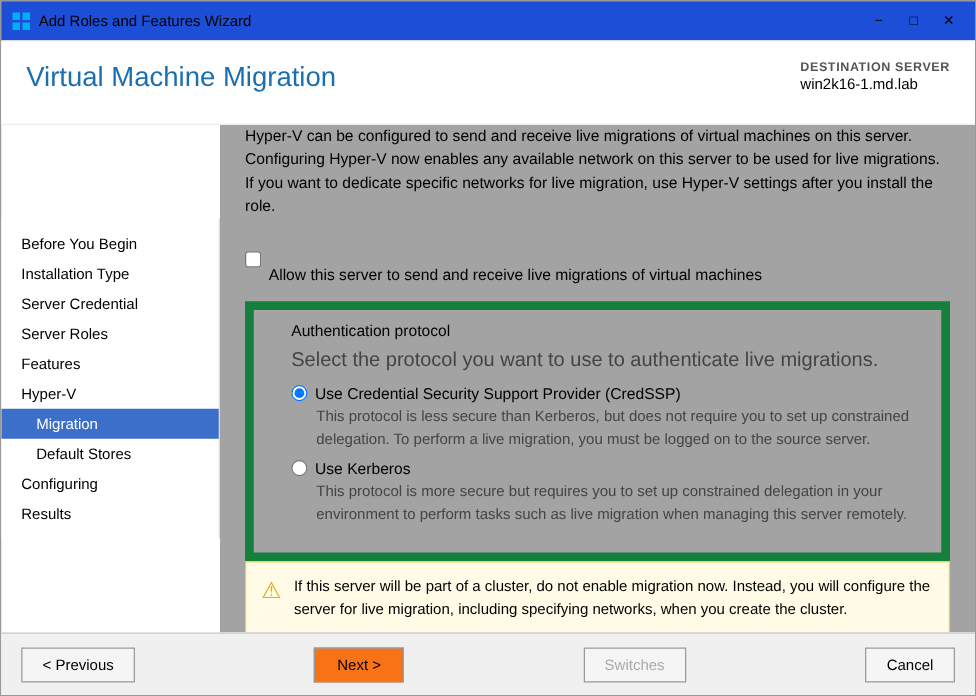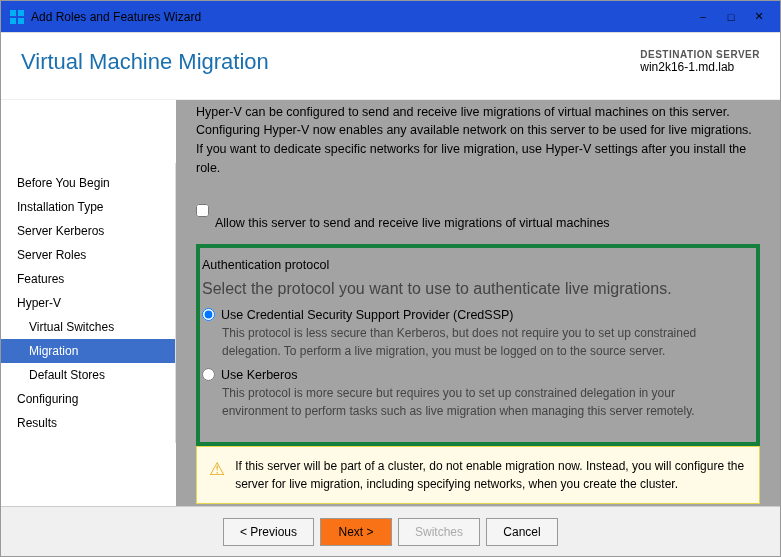--- a/index.html
+++ b/index.html
@@ -140,22 +140,22 @@
       width: 13px;
       height: 13px;
       cursor: pointer;
     }
     .checkbox-label {
       font-size: 12.5px;
       margin-top: 24px;
     }
 
     .auth-group {
-      border: 4px solid #15803d;
-      padding: 10px 14px 14px 2px;
+      border: 7px solid #15803d;
+      padding: 10px 14px 14px 30px;
     }
     .auth-group-title {
       font-size: 12.5px;
       font-weight: 400;
       margin-bottom: 8px;
       color: #000;
     }
     .auth-desc {
       font-size: 16px;
       color: #444;
@@ -205,21 +205,21 @@
       font-size: 12px;
       color: #000;
       line-height: 1.5;
     }
 
     .footer {
       background: #f0f0f0;
       border-top: 1px solid #ccc;
       padding: 10px 16px;
       display: flex;
-      justify-content: center;
+      justify-content: space-between;
       align-items: center;
       gap: 6px;
       height: 50px;
     }
     .footer-btn {
       height: 28px;
       padding: 0 16px;
       font-size: 12px;
       border: 1px solid #999;
       background: #f5f5f5;
@@ -266,25 +266,24 @@
       <div class="label">DESTINATION SERVER</div>
       <div class="server-name">win2k16-1.md.lab</div>
     </div>
   </div>
 
   <div class="content-area">
 
     <div class="sidebar">
       <div class="sidebar-item">Before You Begin</div>
       <div class="sidebar-item">Installation Type</div>
-      <div class="sidebar-item">Server Kerberos</div>
+      <div class="sidebar-item">Server Credential</div>
       <div class="sidebar-item">Server Roles</div>
       <div class="sidebar-item">Features</div>
       <div class="sidebar-item">Hyper-V</div>
-      <div class="sidebar-item sub">Virtual Switches</div>
       <div class="sidebar-item sub active">Migration</div>
       <div class="sidebar-item sub">Default Stores</div>
       <div class="sidebar-item">Configuring</div>
       <div class="sidebar-item">Results</div>
     </div>
 
     <div class="main-content">
       <p class="intro-text">Hyper-V can be configured to send and receive live migrations of virtual machines on this server. Configuring Hyper-V now enables any available network on this server to be used for live migrations. If you want to dedicate specific networks for live migration, use Hyper-V settings after you install the role.</p>
 
       <div class="checkbox-row">

